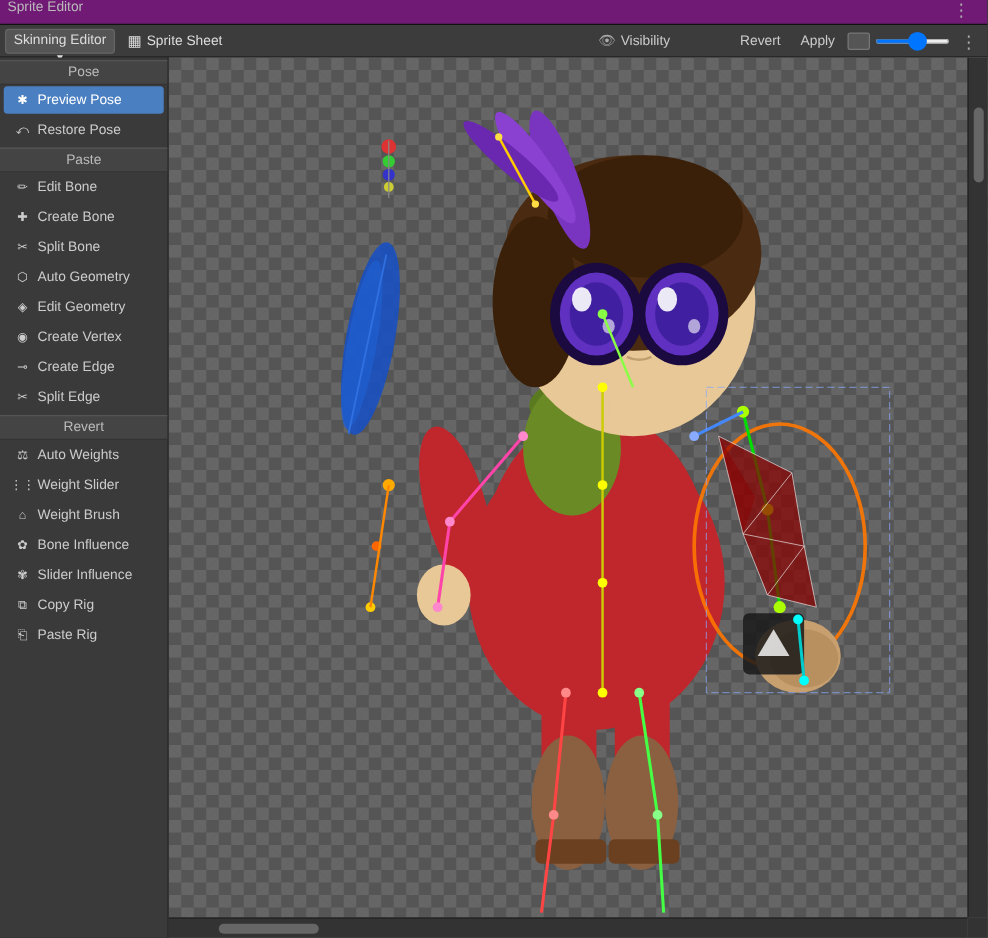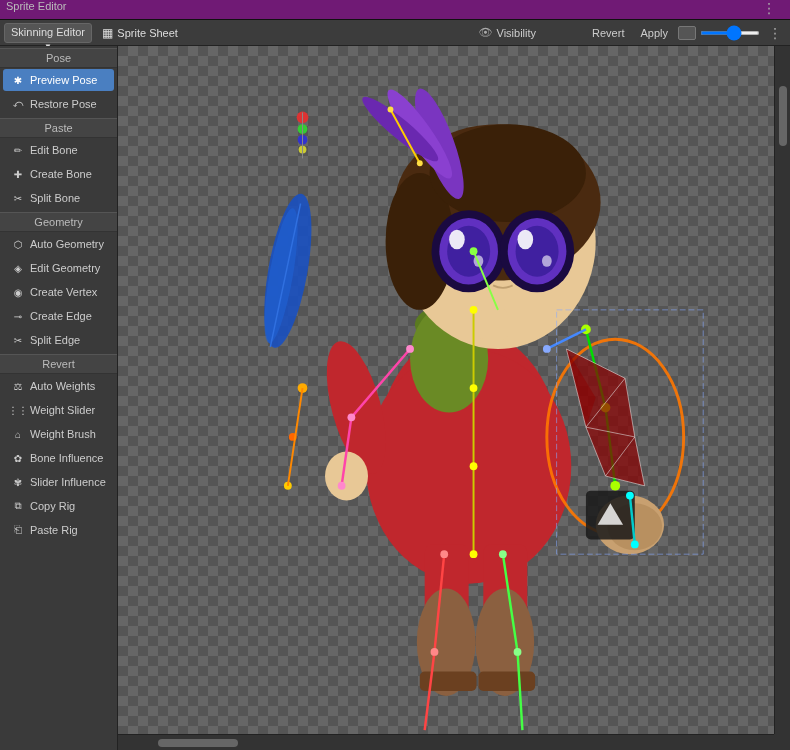--- a/index.html
+++ b/index.html
@@ -114,21 +114,21 @@
     }
 
     
     #main {
       display: flex;
       height: calc(750px - 46px);
     }
 
     
     #left-panel {
-      width: 118px;
+      width: 135px;
       background: #3a3a3a;
       border-right: 1px solid #222;
       display: flex;
       flex-direction: column;
       overflow-y: auto;
       overflow-x: hidden;
     }
     .section-header {
       background: #444;
       text-align: center;
@@ -286,21 +286,20 @@
         <span class="tool-label">Edit Bone</span>
       </div>
       <div class="tool-btn">
         <span class="tool-icon">✚</span>
         <span class="tool-label">Create Bone</span>
       </div>
       <div class="tool-btn">
         <span class="tool-icon">✂</span>
         <span class="tool-label">Split Bone</span>
       </div>
-      <div class="section-header">Geometry</div>
       <div class="tool-btn">
         <span class="tool-icon">⬡</span>
         <span class="tool-label">Auto Geometry</span>
       </div>
       <div class="tool-btn">
         <span class="tool-icon">◈</span>
         <span class="tool-label">Edit Geometry</span>
       </div>
       <div class="tool-btn">
         <span class="tool-icon">◉</span>

